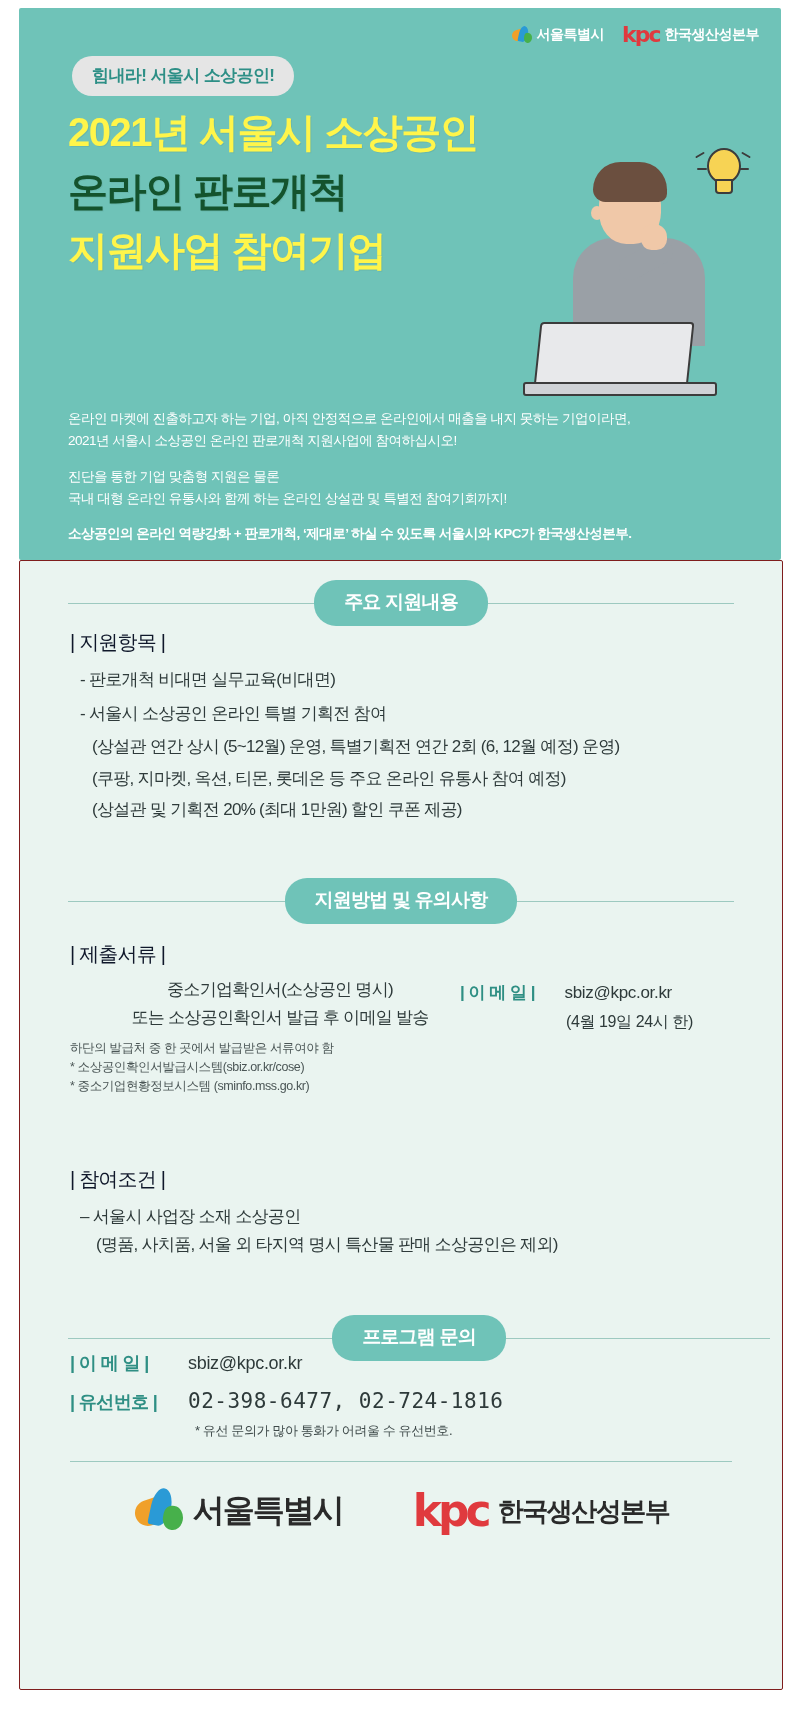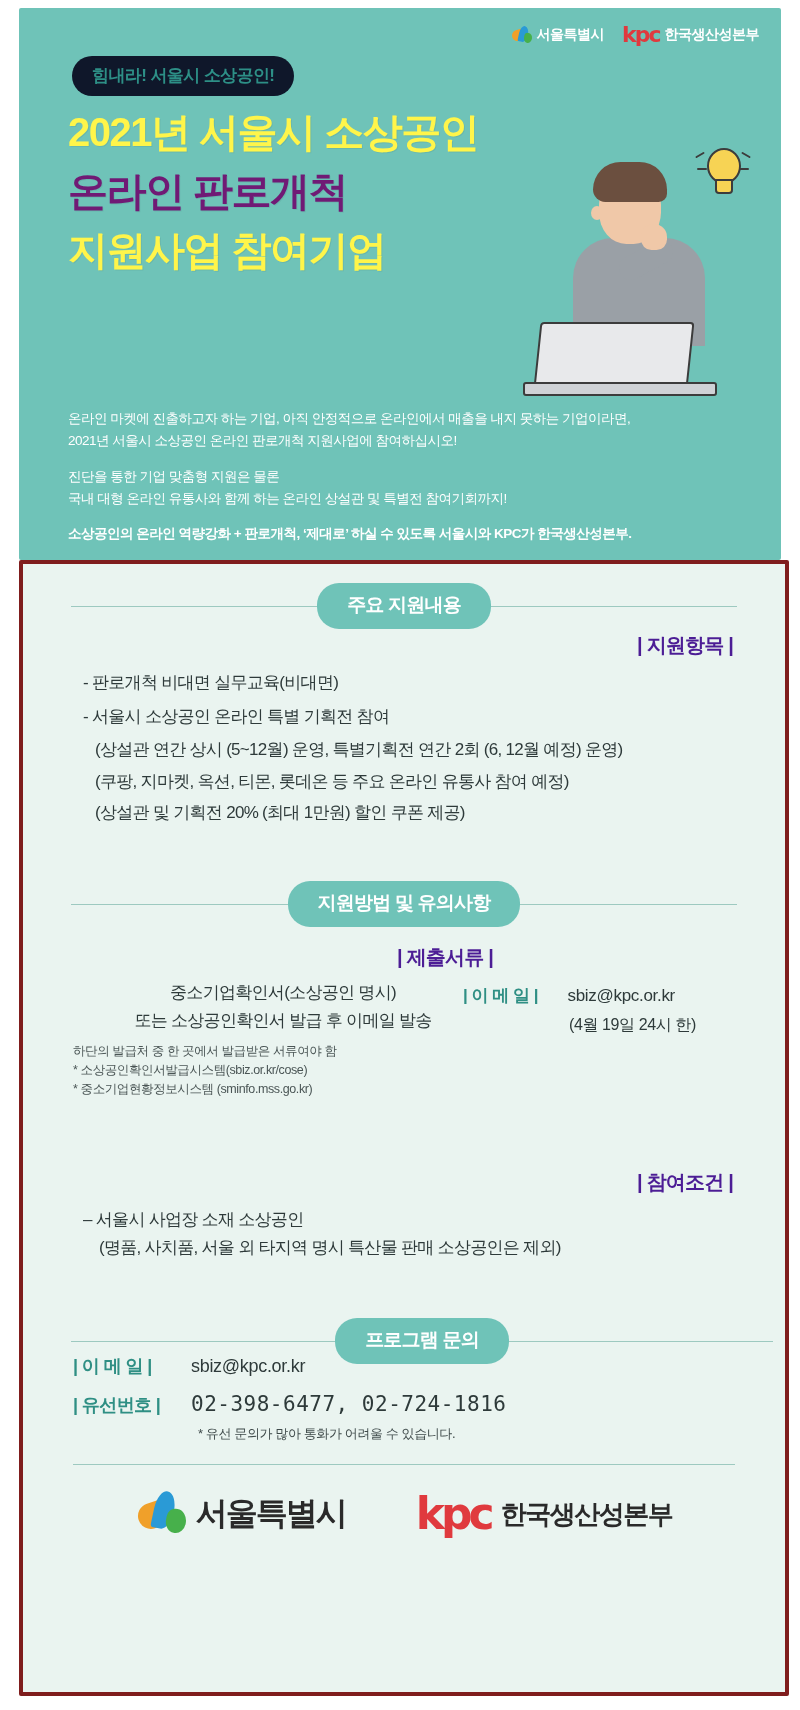--- a/index.html
+++ b/index.html
@@ -91,40 +91,40 @@
     color: #ffffff;
     font-size: 14px;
     font-weight: bold;
     letter-spacing: -0.5px;
   }
 
   .hero-badge {
     position: absolute;
     left: 53px;
     top: 48px;
-    background: #0f172a;
+    background: #e5e5e5;
     color: #2d8f86;
     font-size: 17px;
     font-weight: bold;
     padding: 8px 20px 9px 20px;
     border-radius: 20px;
     letter-spacing: -0.6px;
   }
   .hero-title {
     position: absolute;
     left: 49px;
     top: 95px;
     width: 560px;
   }
   .hero-title div {
     font-size: 40px;
     font-weight: bold;
     line-height: 1.48;
     letter-spacing: -1.5px;
-    color: #701a75;
+    color: #14532d;
     text-shadow: 1px 1px 0 rgba(0,0,0,0.06);
   }
   .hero-title div.yellow {
     color: #fff54a;
   }
   .hero-desc {
     position: absolute;
     left: 49px;
     top: 400px;
     width: 650px;
@@ -238,21 +238,21 @@
   }
 
   
   .panel {
     position: absolute;
     left: 19px;
     top: 560px;
     width: 762px;
     height: 1128px;
     background: #eaf4f0;
-    border: 4px solid #7f1d1d;
+    border: 1px solid #7f1d1d;
     border-radius: 2px;
   }
   .section-head {
     position: relative;
     height: 40px;
     margin: 0 36px;
     display: flex;
     align-items: center;
     justify-content: center;
   }
@@ -270,26 +270,25 @@
     color: #ffffff;
     font-size: 19px;
     font-weight: bold;
     letter-spacing: -0.8px;
     padding: 9px 30px 11px 30px;
     border-radius: 22px;
     z-index: 2;
   }
 
   .sub-head {
-    color: #4c1d95;
+    color: #0f172a;
     font-size: 20px;
-    font-weight: bold;
+    font-weight: normal;
     letter-spacing: -0.8px;
     margin: 0 0 4px 0;
-    text-align: right;
   }
 
   .body-text {
     color: #2e3a3a;
     font-size: 17px;
     line-height: 1.62;
     letter-spacing: -0.7px;
   }
   .note-text {
     color: #4a5555;
@@ -557,21 +556,21 @@
 
     <div class="blk" id="contact-block">
       <div class="contact-row">
         <span class="contact-label">| 이 메 일 |</span>
         <span class="contact-value">sbiz@kpc.or.kr</span>
       </div>
       <div class="contact-row">
         <span class="contact-label">| 유선번호 |</span>
         <span class="contact-value phone">02-398-6477, 02-724-1816</span>
       </div>
-      <div class="contact-note">* 유선 문의가 많아 통화가 어려울 수 있습니다.</div>
+      <div class="contact-note">* 유선 문의가 많아 통화가 어려울 수 유선번호.</div>
     </div>
 
     <div class="footer-rule"></div>
     <div class="footer-logos">
       <div class="f-seoul">
         <span class="f-seoul-mark">
           <span class="m1"></span>
             <span class="m2"></span>
             <span class="m3"></span>
         </span>

